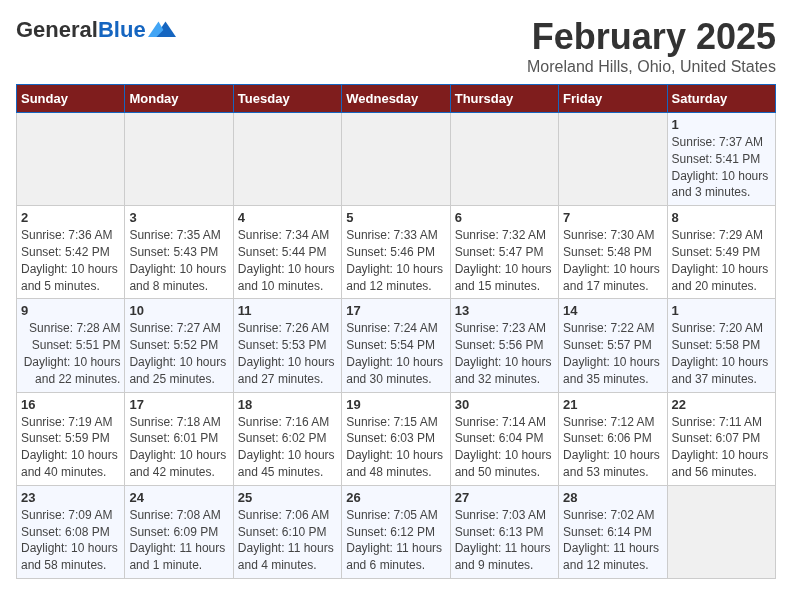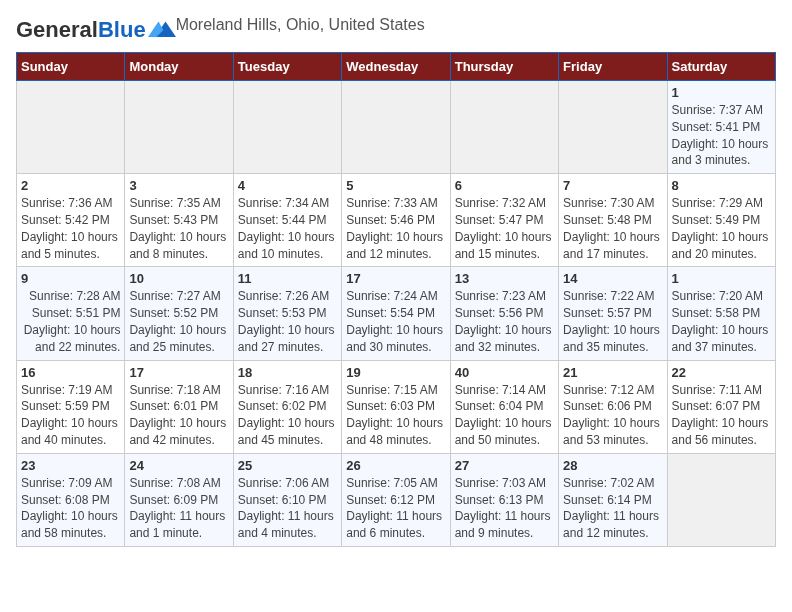--- a/index.html
+++ b/index.html
@@ -5,21 +5,21 @@
     * { box-sizing: border-box; margin: 0; padding: 0; }
     body {
       font-family: Arial, sans-serif;
       background: #fff;
       width: 792px;
       min-height: 612px;
       padding: 16px;
     }
     .header-area {
       display: flex;
-      justify-content: flex-start;
+      justify-content: space-between;
       align-items: flex-start;
       margin-bottom: 8px;
     }
     .logo {
       display: flex;
       align-items: center;
     }
     .logo-text {
       font-size: 22px;
       font-weight: bold;
@@ -100,20 +100,21 @@
           <span class="logo-general">General</span><span class="logo-blue">Blue</span>
         </span>
         <svg class="logo-icon" viewBox="0 0 40 40" xmlns="http://www.w3.org/2000/svg">
           <polygon points="10,30 25,8 40,30" fill="#1565c0"></polygon>
           <polygon points="0,30 15,8 22,20 12,30" fill="#42a5f5"></polygon>
         </svg>
       </div>
     </div>
   </div>
   <div class="title-area">
+    <div class="main-title">February 2025</div>
     <div class="subtitle">Moreland Hills, Ohio, United States</div>
   </div>
 </div>
 
 <table>
   <thead>
     <tr>
     <th>Sunday</th>
         <th>Monday</th>
         <th>Tuesday</th>
@@ -245,21 +246,21 @@
 Sunset: 6:02 PM
 Daylight: 10 hours and 45 minutes.</div>
         </td>
         <td>
           <span class="day-number">19</span>
           <div class="day-info" style="white-space: pre-line;">Sunrise: 7:15 AM
 Sunset: 6:03 PM
 Daylight: 10 hours and 48 minutes.</div>
         </td>
         <td>
-          <span class="day-number">40</span>
+          <span class="day-number">30</span>
           <div class="day-info" style="white-space: pre-line;">Sunrise: 7:14 AM
 Sunset: 6:04 PM
 Daylight: 10 hours and 50 minutes.</div>
         </td>
         <td>
           <span class="day-number">21</span>
           <div class="day-info" style="white-space: pre-line;">Sunrise: 7:12 AM
 Sunset: 6:06 PM
 Daylight: 10 hours and 53 minutes.</div>
         </td>

